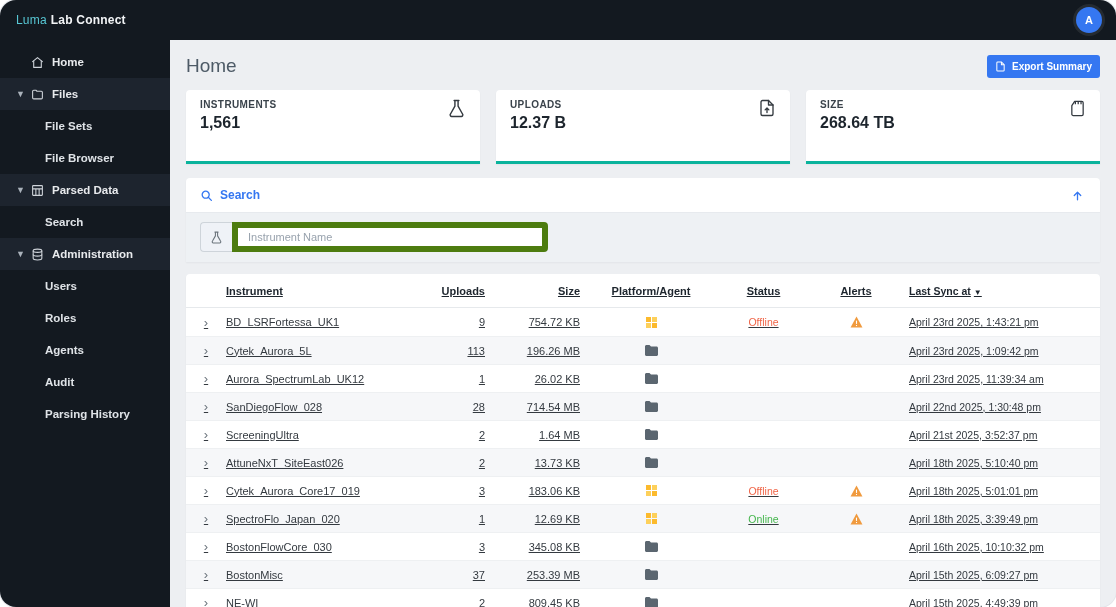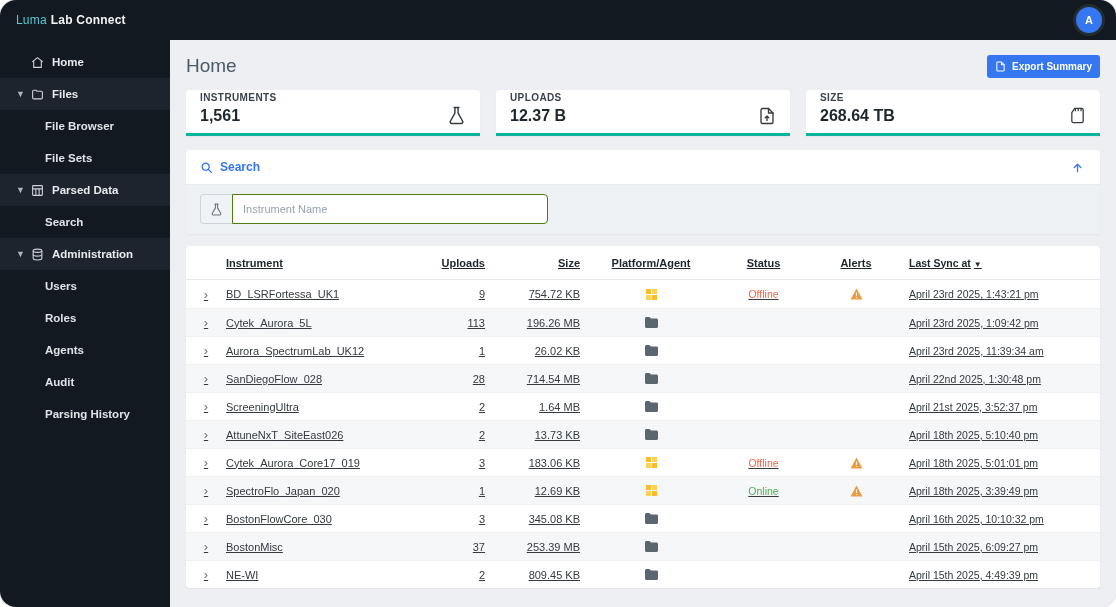--- a/index.html
+++ b/index.html
@@ -27,35 +27,35 @@
   
   .main { padding:10px 16px 0 16px; overflow:hidden; }
   .title-row { display:flex; align-items:center; justify-content:space-between; height:32px; margin-bottom:8px; }
   .page-title { font-size:19px; font-weight:500; color:#4d5a66; }
   .export-btn { display:flex; align-items:center; gap:6px; background:#3577f1; color:#fff; border:none; border-radius:3px;
                 font-family:inherit; font-size:10px; font-weight:700; padding:6px 8px; cursor:pointer; }
 
   
   .cards { display:flex; gap:16px; }
   .card { flex:1; background:#fff; border-radius:4px 4px 0 0; border-bottom:3px solid #0ab39c; padding:9px 14px 8px 14px;
-          display:flex; justify-content:space-between; align-items:flex-end; box-shadow:0 1px 2px rgba(30,40,50,.05); height:46px; }
+          display:flex; justify-content:space-between; align-items:flex-start; box-shadow:0 1px 2px rgba(30,40,50,.05); height:74px; }
   .card-label { font-size:10px; font-weight:700; color:#3a434b; letter-spacing:.4px; }
   .card-value { font-size:16px; font-weight:700; color:#1d252d; margin-top:4px; }
   .card-icon { display:flex; }
 
   
   .search-panel { margin-top:14px; border-radius:4px 4px 0 0; overflow:hidden; box-shadow:0 1px 2px rgba(30,40,50,.05); }
   .search-head { background:#fff; height:34px; display:flex; align-items:center; justify-content:space-between; padding:0 14px; }
   .search-title { display:flex; align-items:center; gap:7px; color:#3577f1; font-size:12px; font-weight:600; cursor:pointer; }
   .collapse-btn { background:none; border:none; display:flex; cursor:pointer; padding:2px; }
   .search-body { background:#eef1f4; border-top:1px solid #e7eaee; padding:9px 14px 10px 14px; }
   .input-group { display:flex; width:348px; height:30px; }
   .input-prefix { width:32px; background:#eff2f7; border:1px solid #ced4da; border-right:none; border-radius:4px 0 0 4px;
                   display:flex; align-items:center; justify-content:center; }
-  .input-group input { flex:1; border:1px solid #4d7c0f; border-radius:0 4px 4px 0; font-family:inherit; font-size:11px;
+  .input-group input { flex:1; border:6px solid #4d7c0f; border-radius:0 4px 4px 0; font-family:inherit; font-size:11px;
                        color:#343a40; padding:0 10px; outline:none; background:#fff; }
   .input-group input::placeholder { color:#98a2ad; }
 
   
   .table-panel { margin-top:12px; background:#fff; border-radius:4px; overflow:hidden; box-shadow:0 1px 2px rgba(30,40,50,.05); }
   .thead, .trow { display:grid; grid-template-columns:40px 190px 75px 95px 130px 95px 90px 1fr; align-items:center;text-decoration:underline; }
   .thead { height:34px; font-size:11px; font-weight:700; color:#1d252d; border-bottom:1px solid #e6e9ec; }
   .trow { height:28px; border-top:1px solid #eef0f2; font-size:11px; color:#343a40; cursor:pointer; }
   .trow:first-child { border-top:none; }
   .trow:nth-child(even) { background:#f6f7f9; }
@@ -95,24 +95,24 @@
         <div class="side-item section">
           <span class="caret">▼</span>
           <span class="s-icon">
             <svg width="13" height="13" viewBox="0 0 24 24" fill="none" stroke="#cfd4da" stroke-width="2" stroke-linejoin="round">
               <path d="M3 6a2 2 0 0 1 2-2h4l2 2h8a2 2 0 0 1 2 2v10a2 2 0 0 1-2 2H5a2 2 0 0 1-2-2z"></path>
             </svg>
           </span>
           <span class="s-label">Files</span>
         </div>
         <div class="side-item child">
+          <span class="s-label">File Sets</span>
+        </div>
+        <div class="side-item child">
           <span class="s-label">File Browser</span>
-        </div>
-        <div class="side-item child">
-          <span class="s-label">File Sets</span>
         </div>
         <div class="side-item section">
           <span class="caret">▼</span>
           <span class="s-icon">
             <svg width="13" height="13" viewBox="0 0 24 24" fill="none" stroke="#cfd4da" stroke-width="2">
               <rect x="3" y="3" width="18" height="18" rx="1"></rect>
               <path d="M3 9h18M9 9v12M15 9v12"></path>
             </svg>
           </span>
           <span class="s-label">Parsed Data</span>

